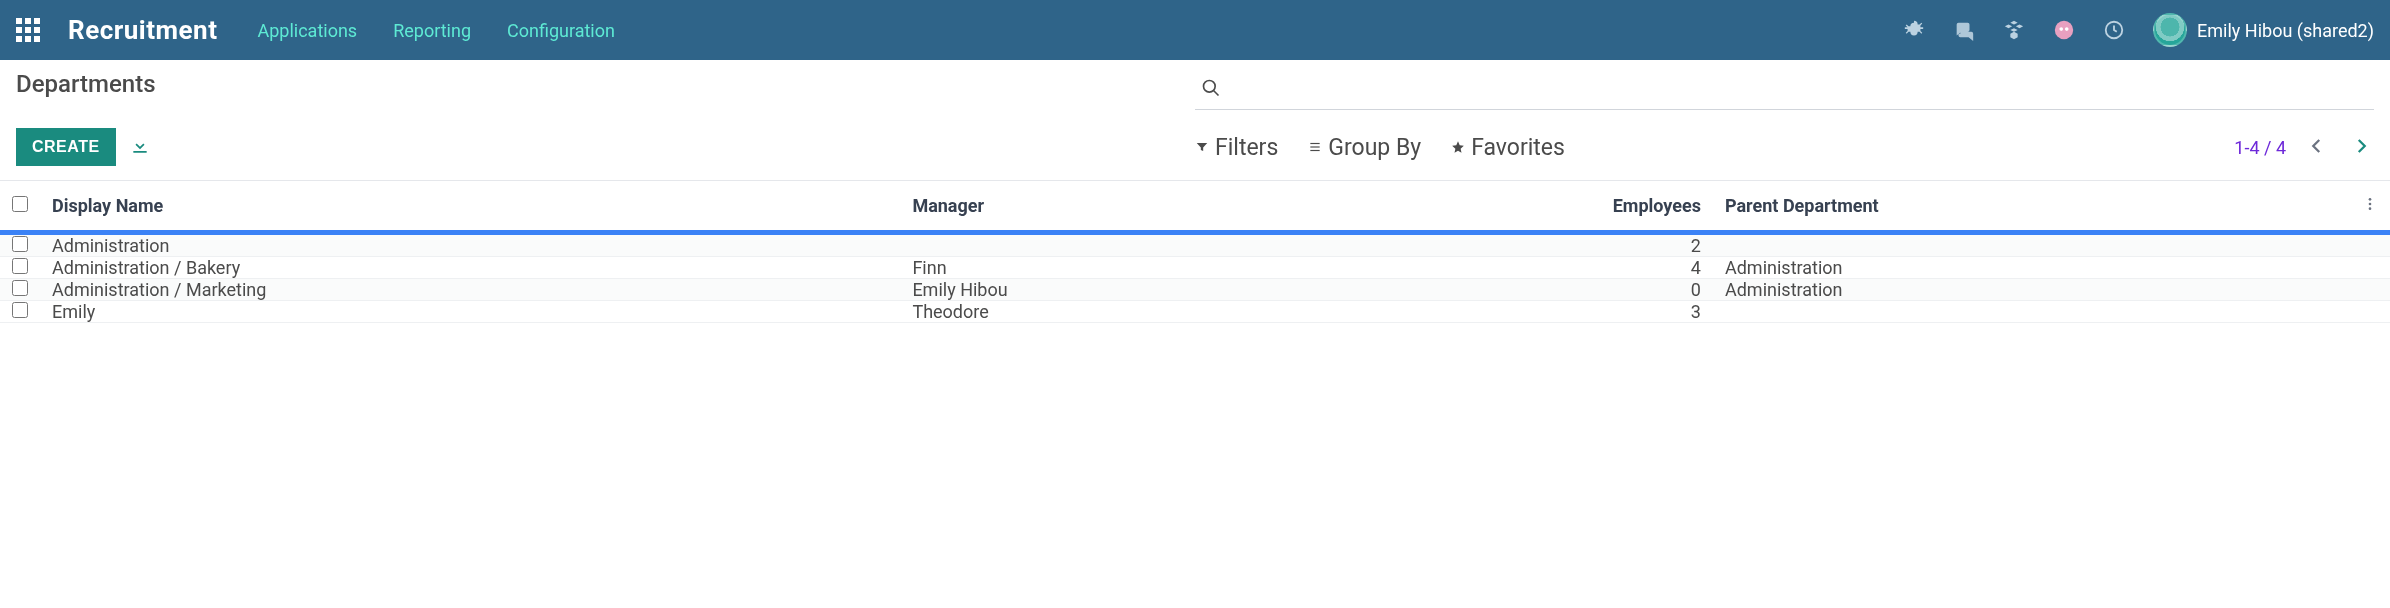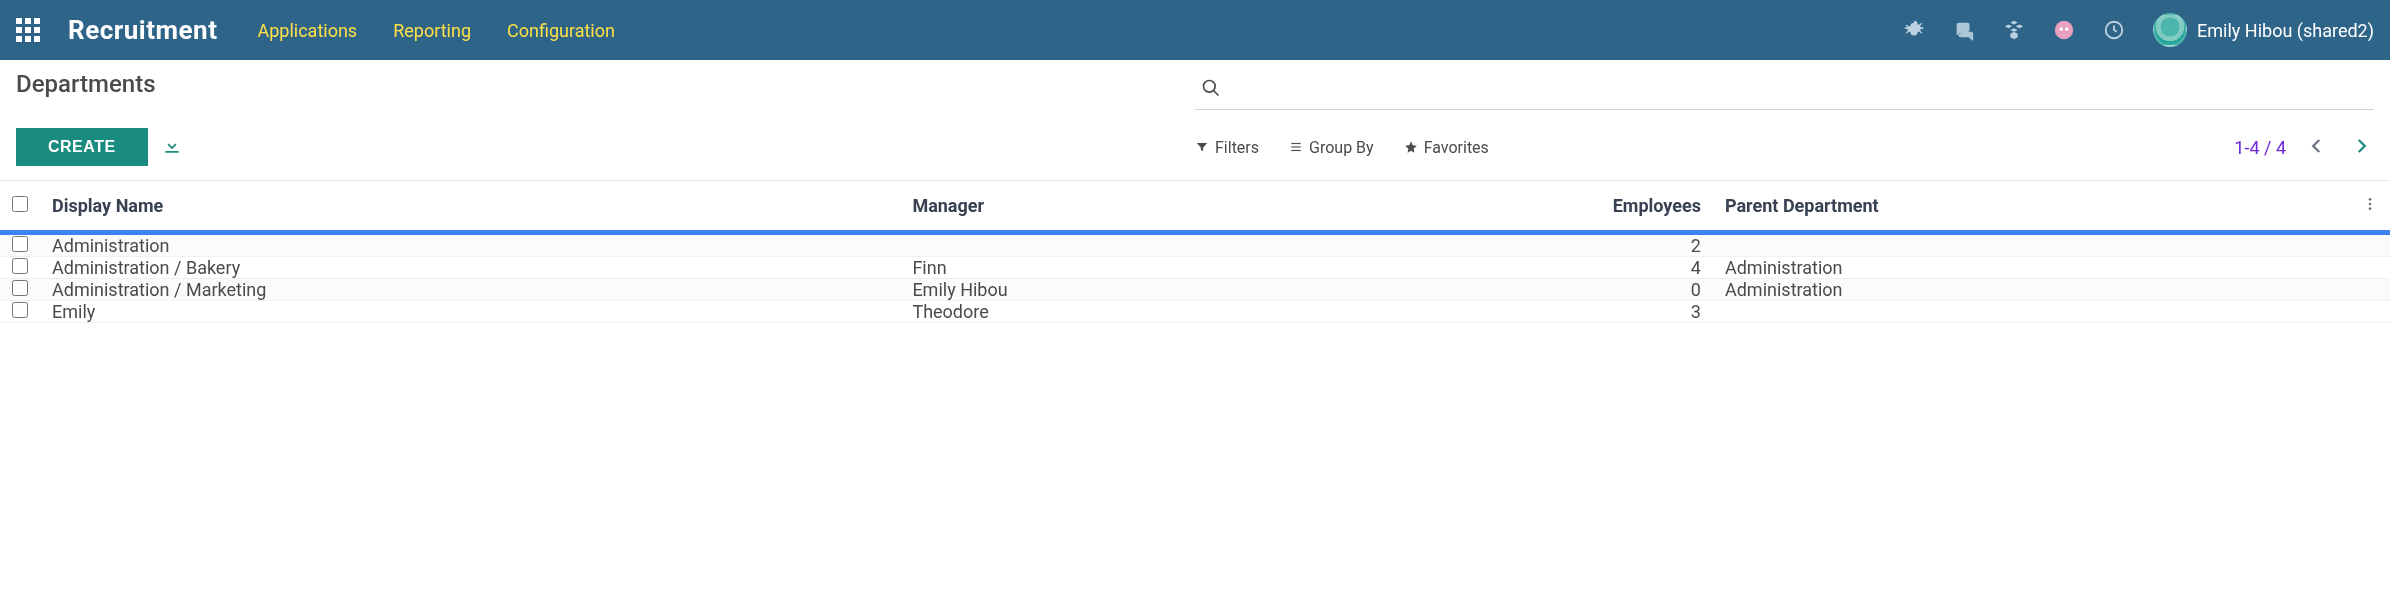--- a/index.html
+++ b/index.html
@@ -13,21 +13,21 @@
     display: flex;
     align-items: center;
     height: 60px;
     padding: 0 16px;
   }
   .nav-left { display: flex; align-items: center; gap: 28px; }
   .apps-icon { width: 24px; height: 24px; display: flex; flex-wrap: wrap; gap: 3px; cursor: pointer; }
   .apps-icon span { width: 6px; height: 6px; background: #fff; }
   .brand { font-size: 26px; font-weight: 700; letter-spacing: 0.5px; }
   .nav-menu { display: flex; gap: 36px; margin-left: 12px; }
-  .nav-menu a { color: #fde047; text-decoration: none; font-size: 18px; cursor: pointer; }
+  .nav-menu a { color: #5eead4; text-decoration: none; font-size: 18px; cursor: pointer; }
   .nav-right { margin-left: auto; display: flex; align-items: center; gap: 28px; }
   .nav-icon { color: #bcd2e1; cursor: pointer; display:flex; align-items:center; }
   .nav-icon svg { width: 22px; height: 22px; }
   .user { display: flex; align-items: center; gap: 10px; cursor: pointer; }
   .avatar {
     width: 34px; height: 34px; border-radius: 50%;
     background: radial-gradient(circle at 50% 40%, #4db6ac 0 40%, #80cbc4 41% 60%, #26a69a 61% 100%);
     border: 2px solid #fff3;
   }
   .user-name { color: #fff; font-size: 18px; text-align: right; }
@@ -38,27 +38,27 @@
   .page-title { font-size: 24px; color: #4b4b4b; font-weight: 500; }
   .search-wrap { margin-left:auto; flex: 0 0 50%; display:flex; align-items:center; border-bottom: 1px solid #d1d5db; padding: 4px 2px; }
   .search-wrap input { flex:1; border:none; outline:none; font-size:18px; color:#374151; background:transparent; }
   .search-wrap input::placeholder { color:#9ca3af; }
   .search-btn { background:none; border:none; cursor:pointer; color:#4b4b4b; padding:4px; }
   .search-btn svg { width:20px; height:20px; }
 
   .row2 { display:flex; align-items:center; margin-top: 18px; padding-bottom: 14px; }
   .create-btn {
     background:#1a8b7f; color:#fff; border:none; font-weight:700;
-    font-size:16px; letter-spacing:0.5px; padding: 10px 32px; cursor:pointer;
+    font-size:16px; letter-spacing:0.5px; padding: 10px 16px; cursor:pointer;
   }
   .dl-btn { background:none; border:none; color:#1a8b7f; margin-left:14px; cursor:pointer; }
   .dl-btn svg { width:20px; height:20px; }
 
   .filter-group { margin-left:auto; display:flex; align-items:center; gap:30px; flex: 0 0 50%; }
-  .filter-item { display:flex; align-items:center; gap:6px; color:#4b4b4b; font-size:16px; cursor:pointer; }
+  .filter-item { display:flex; align-items:center; gap:6px; color:#4b4b4b; font-size:23px; cursor:pointer; }
   .filter-item svg { width:14px; height:14px; }
 
   .pager { margin-left:auto; display:flex; align-items:center; gap:18px; color:#6d28d9; font-size:18px; }
   .pager-btn { background:none; border:none; cursor:pointer; color:#6b7280; padding:4px; }
   .pager-btn.next { color:#1a8b7f; }
   .pager-btn svg { width:18px; height:18px; }
 
   
   table { width:100%; border-collapse: collapse; }
   thead th { text-align:left; font-weight:700; color:#374151; padding: 14px 12px; border-top:1px solid #e5e7eb; border-bottom:5px solid #3b82f6; font-size:18px; background:#fff; }

